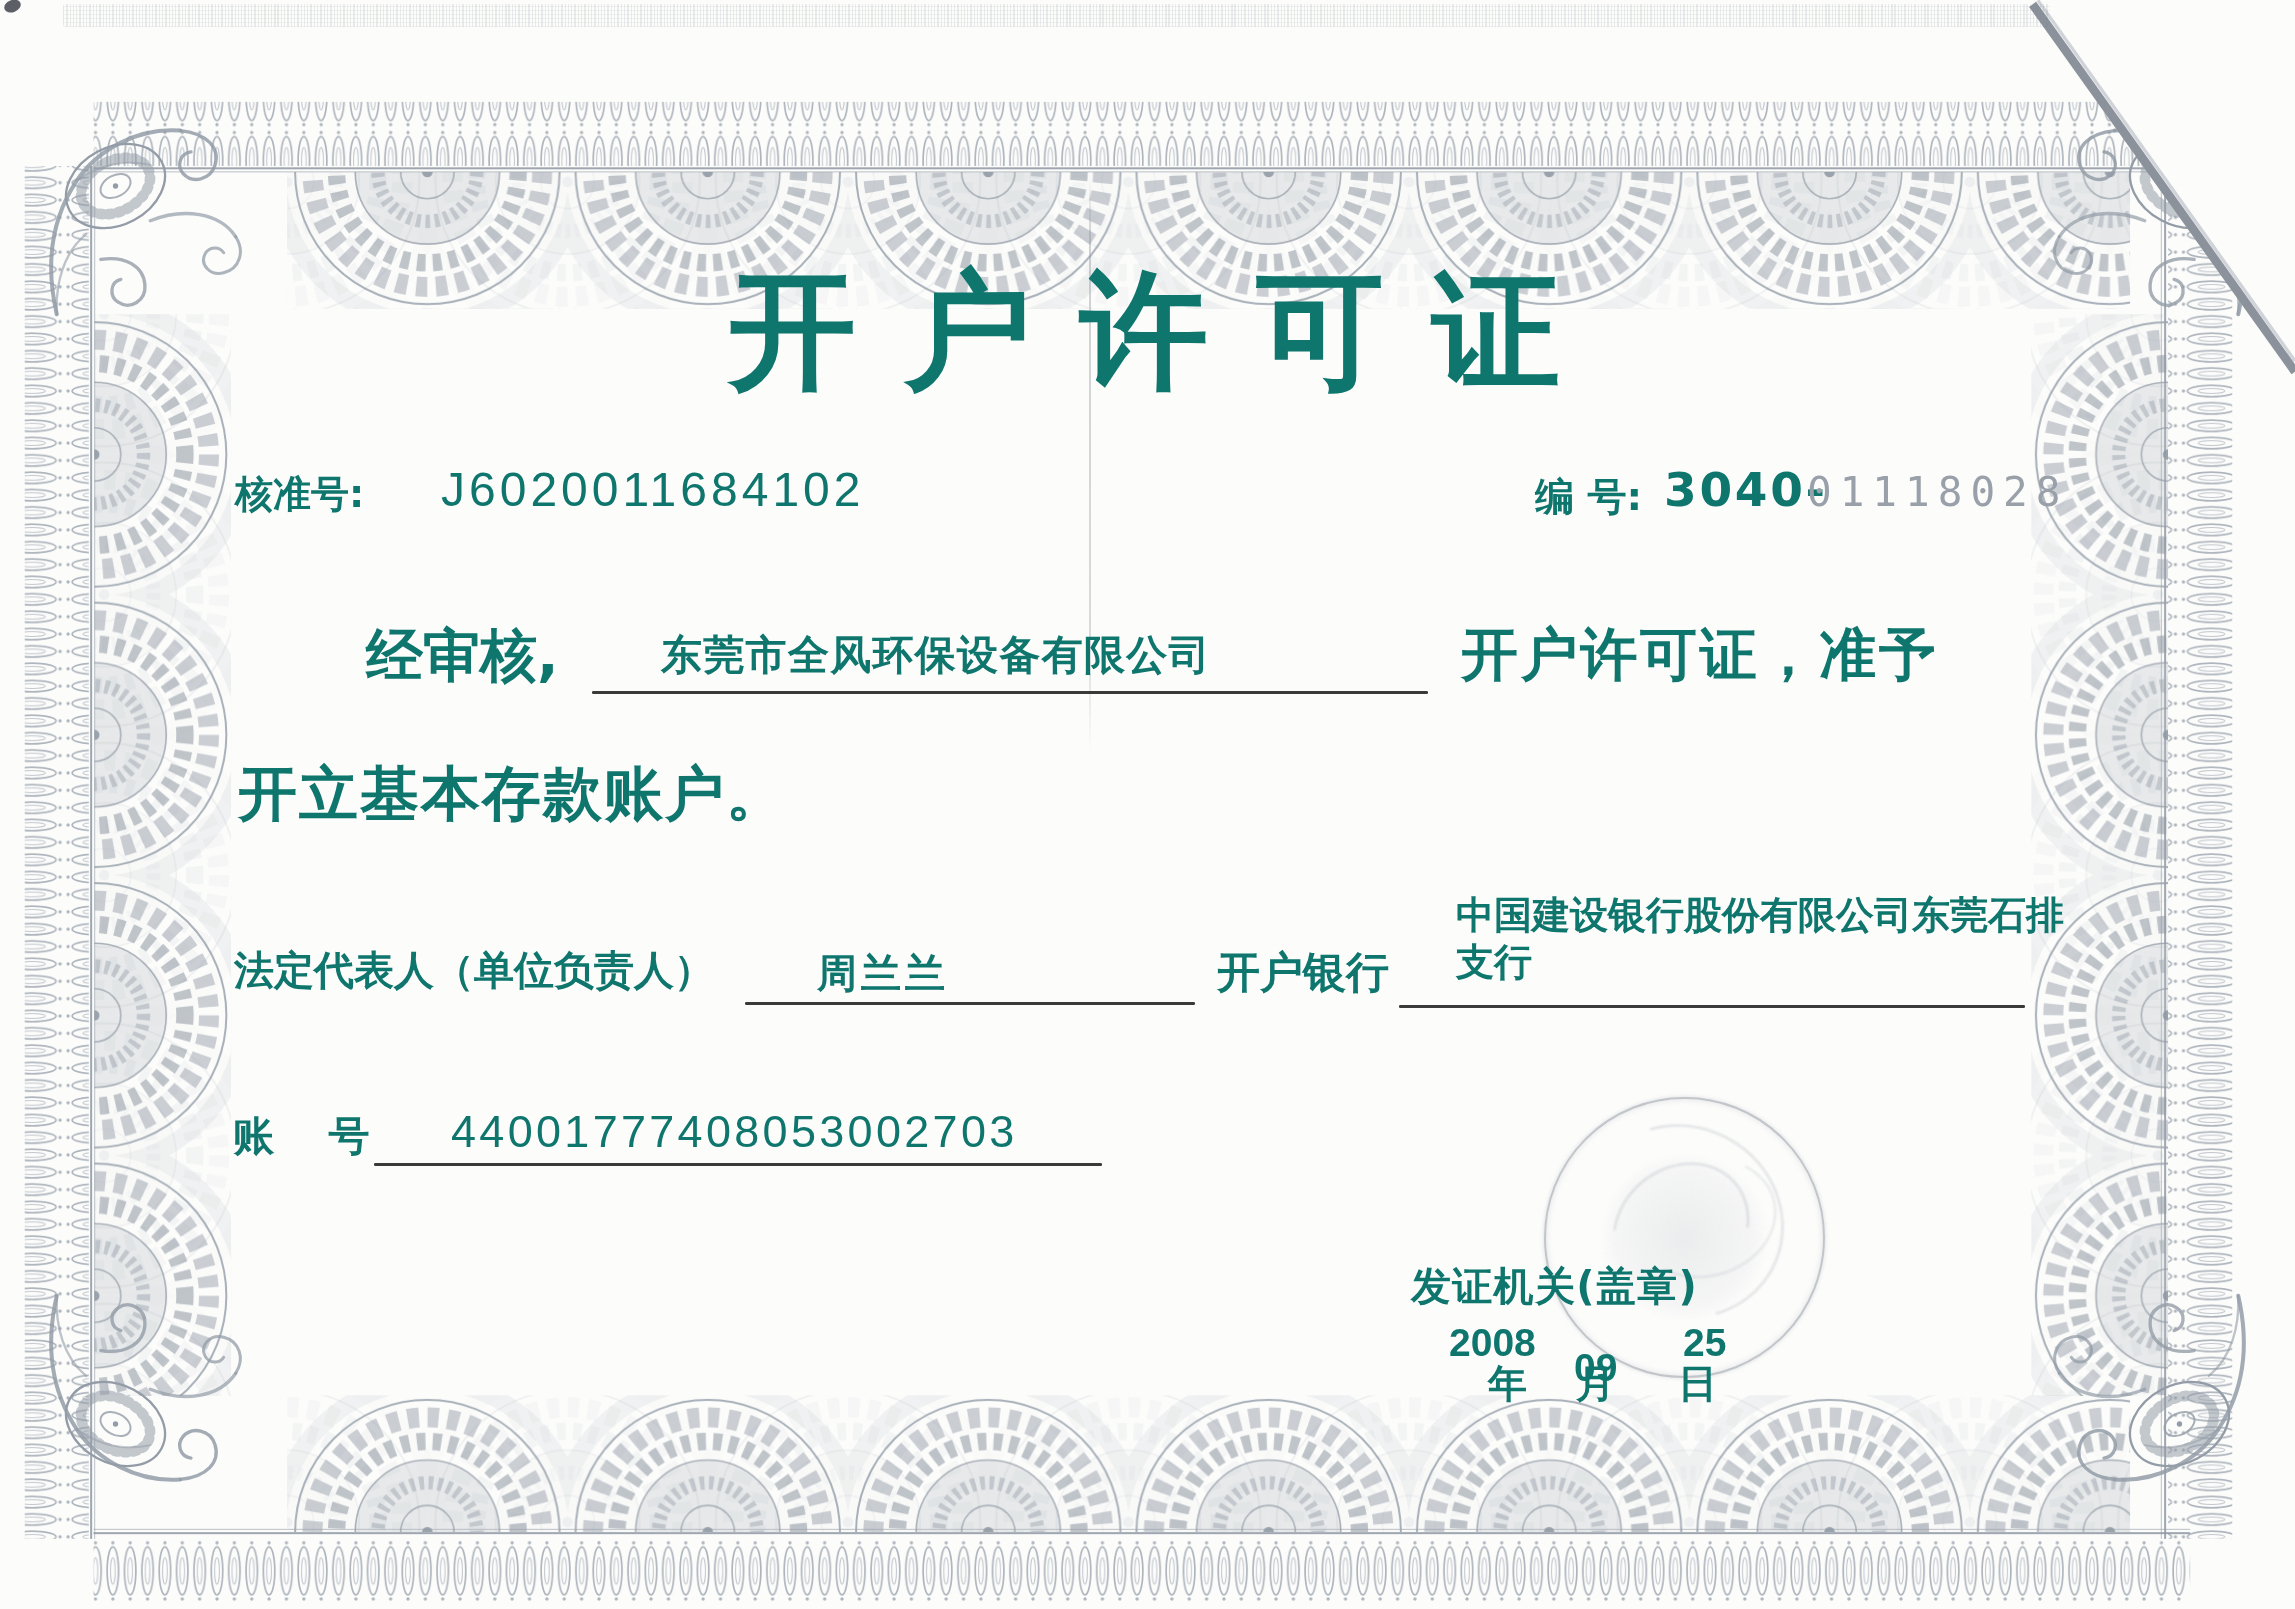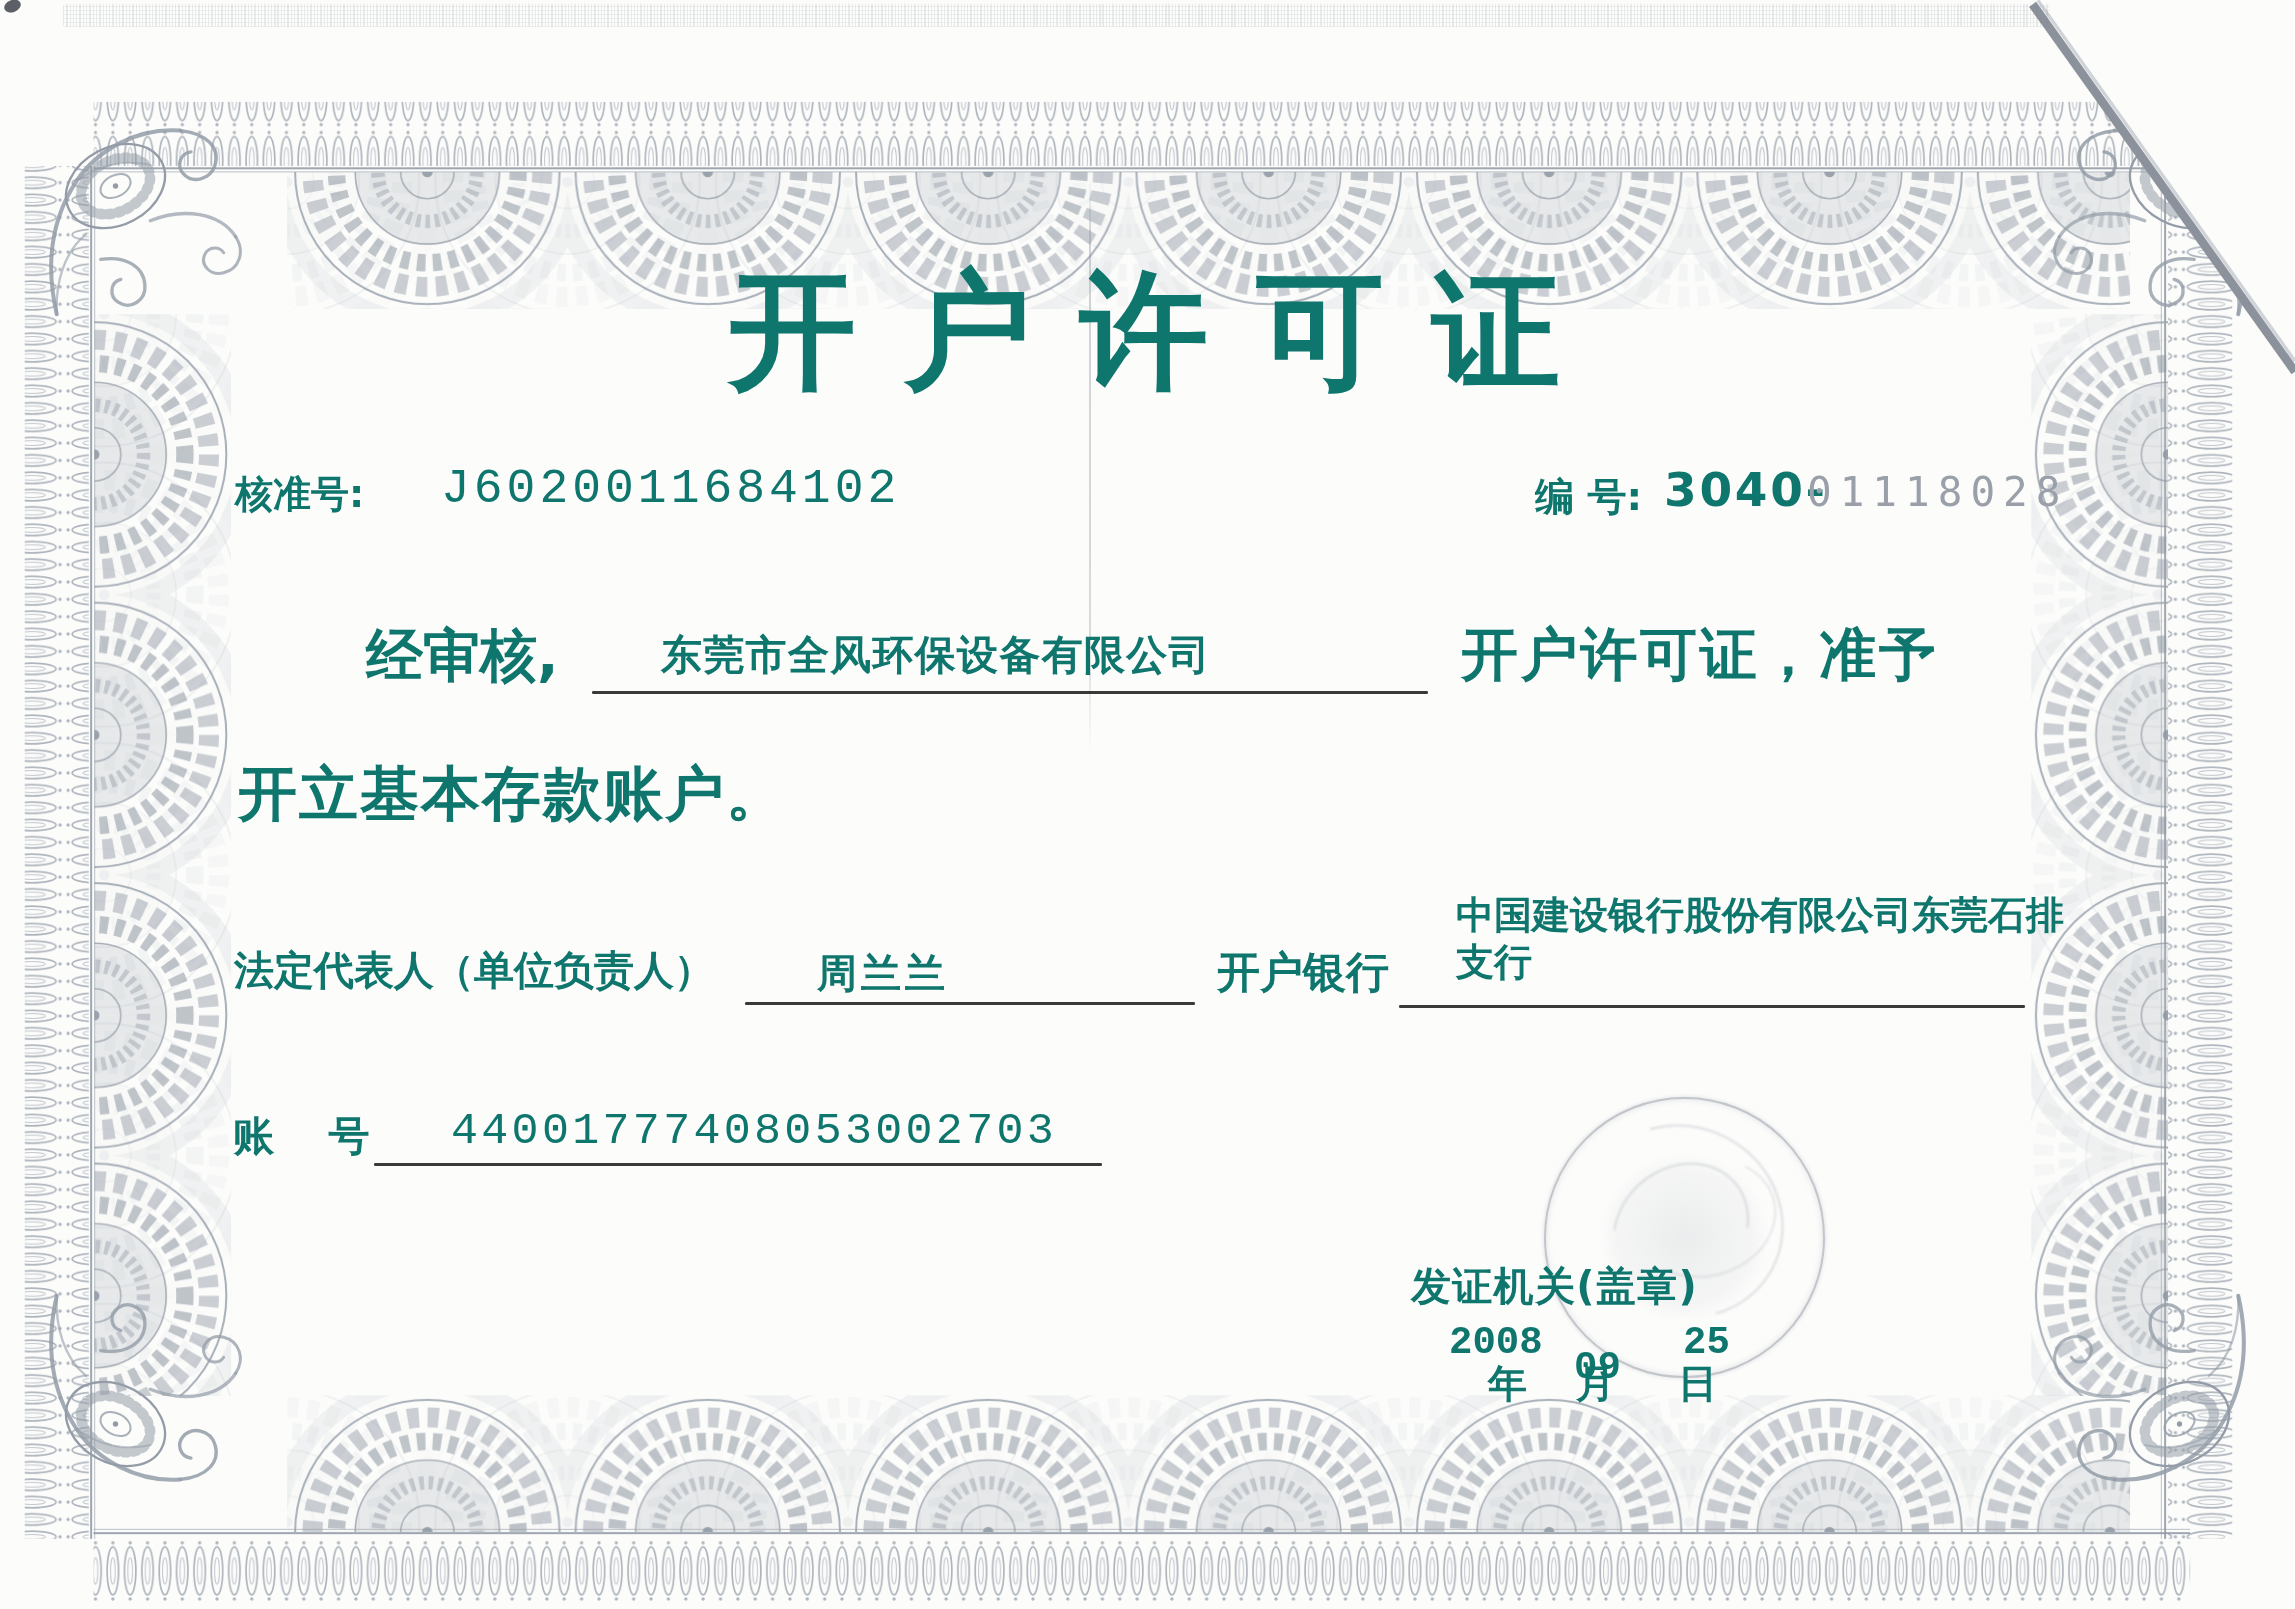--- a/index.html
+++ b/index.html
@@ -6,21 +6,21 @@
   body{
     width:2295px;height:1610px;overflow:hidden;
     background:#fcfcfb;
     font-family:"Liberation Sans","DejaVu Sans",sans-serif;
     position:relative;
   }
   .scan{position:absolute;inset:0;background:#fcfcfb;}
   .abs{position:absolute;white-space:nowrap;}
   .ink{color:#0f766e;}
   .cjk{font-family:"DejaVu Sans","Liberation Sans",sans-serif;}
-  .serifnum{font-family:Liberation Mono, monospace;}
+  .serifnum{font-family:Liberation Sans, sans-serif;}
   .mononum{font-family:"DejaVu Sans Mono","Liberation Mono",monospace;}
   .rule{position:absolute;background:#3a3a3a;border-radius:1.3px;}
   .noise-strip{
     position:absolute;left:63px;top:4px;width:1987px;height:23px;
     background:
       repeating-linear-gradient(90deg, rgba(120,128,138,.30) 0 1.3px, transparent 1.3px 3.3px),
       repeating-linear-gradient(0deg, rgba(120,128,138,.22) 0 1.3px, transparent 1.3px 4px);
     opacity:.45;border-radius:2.7px;
   }
   .corner-dot{

